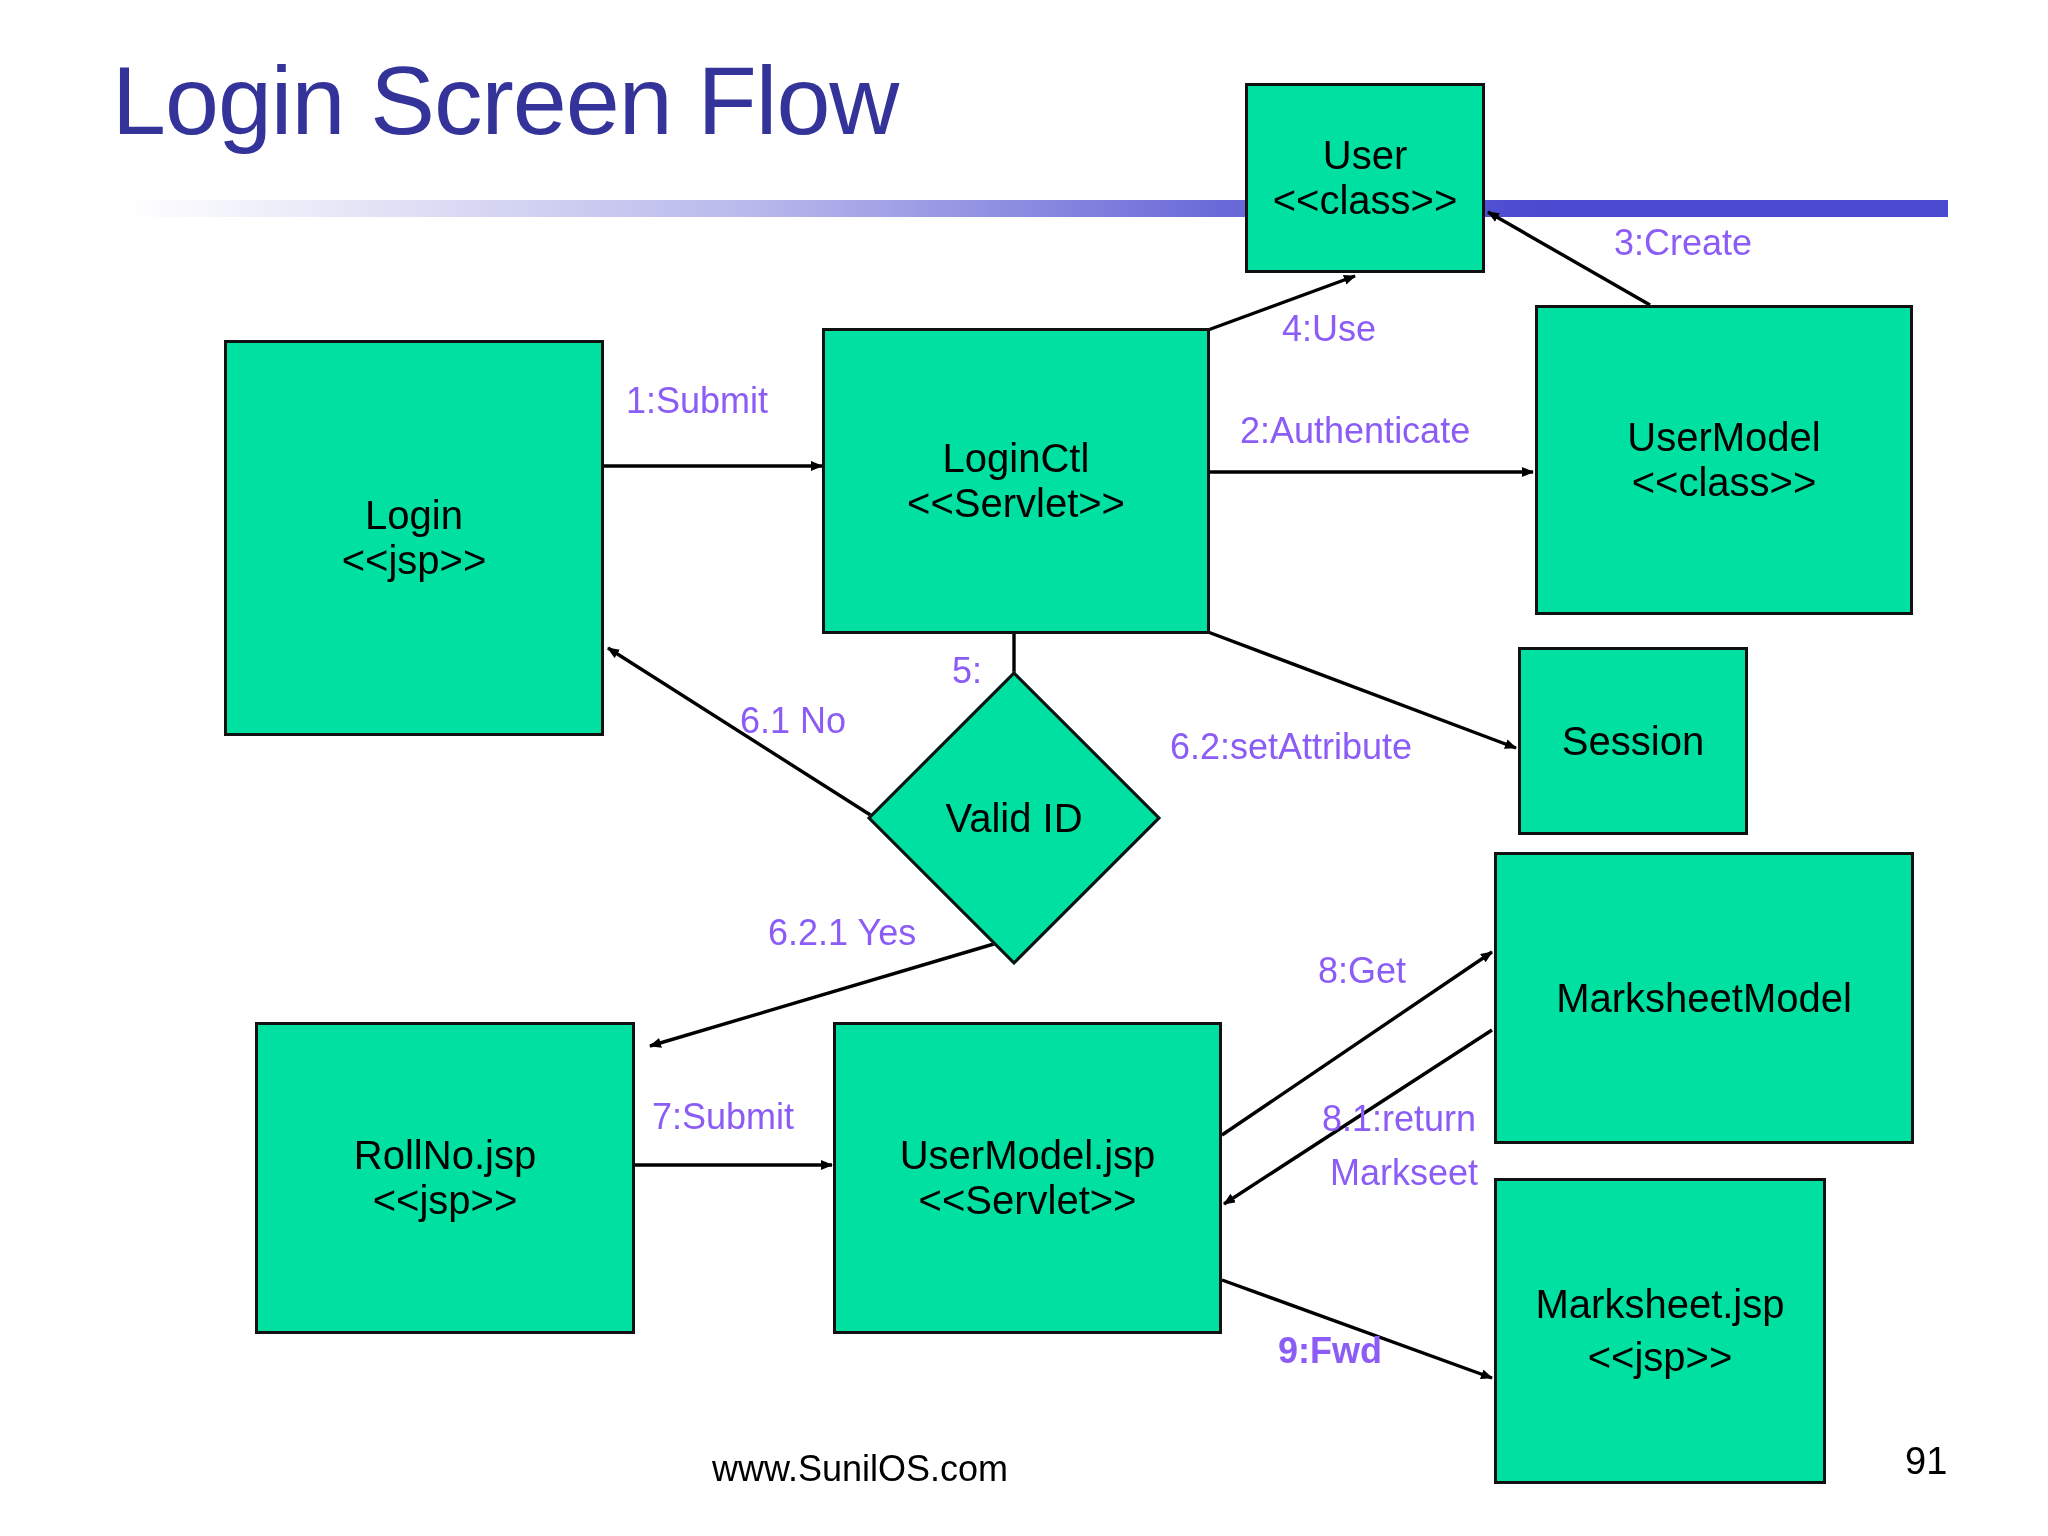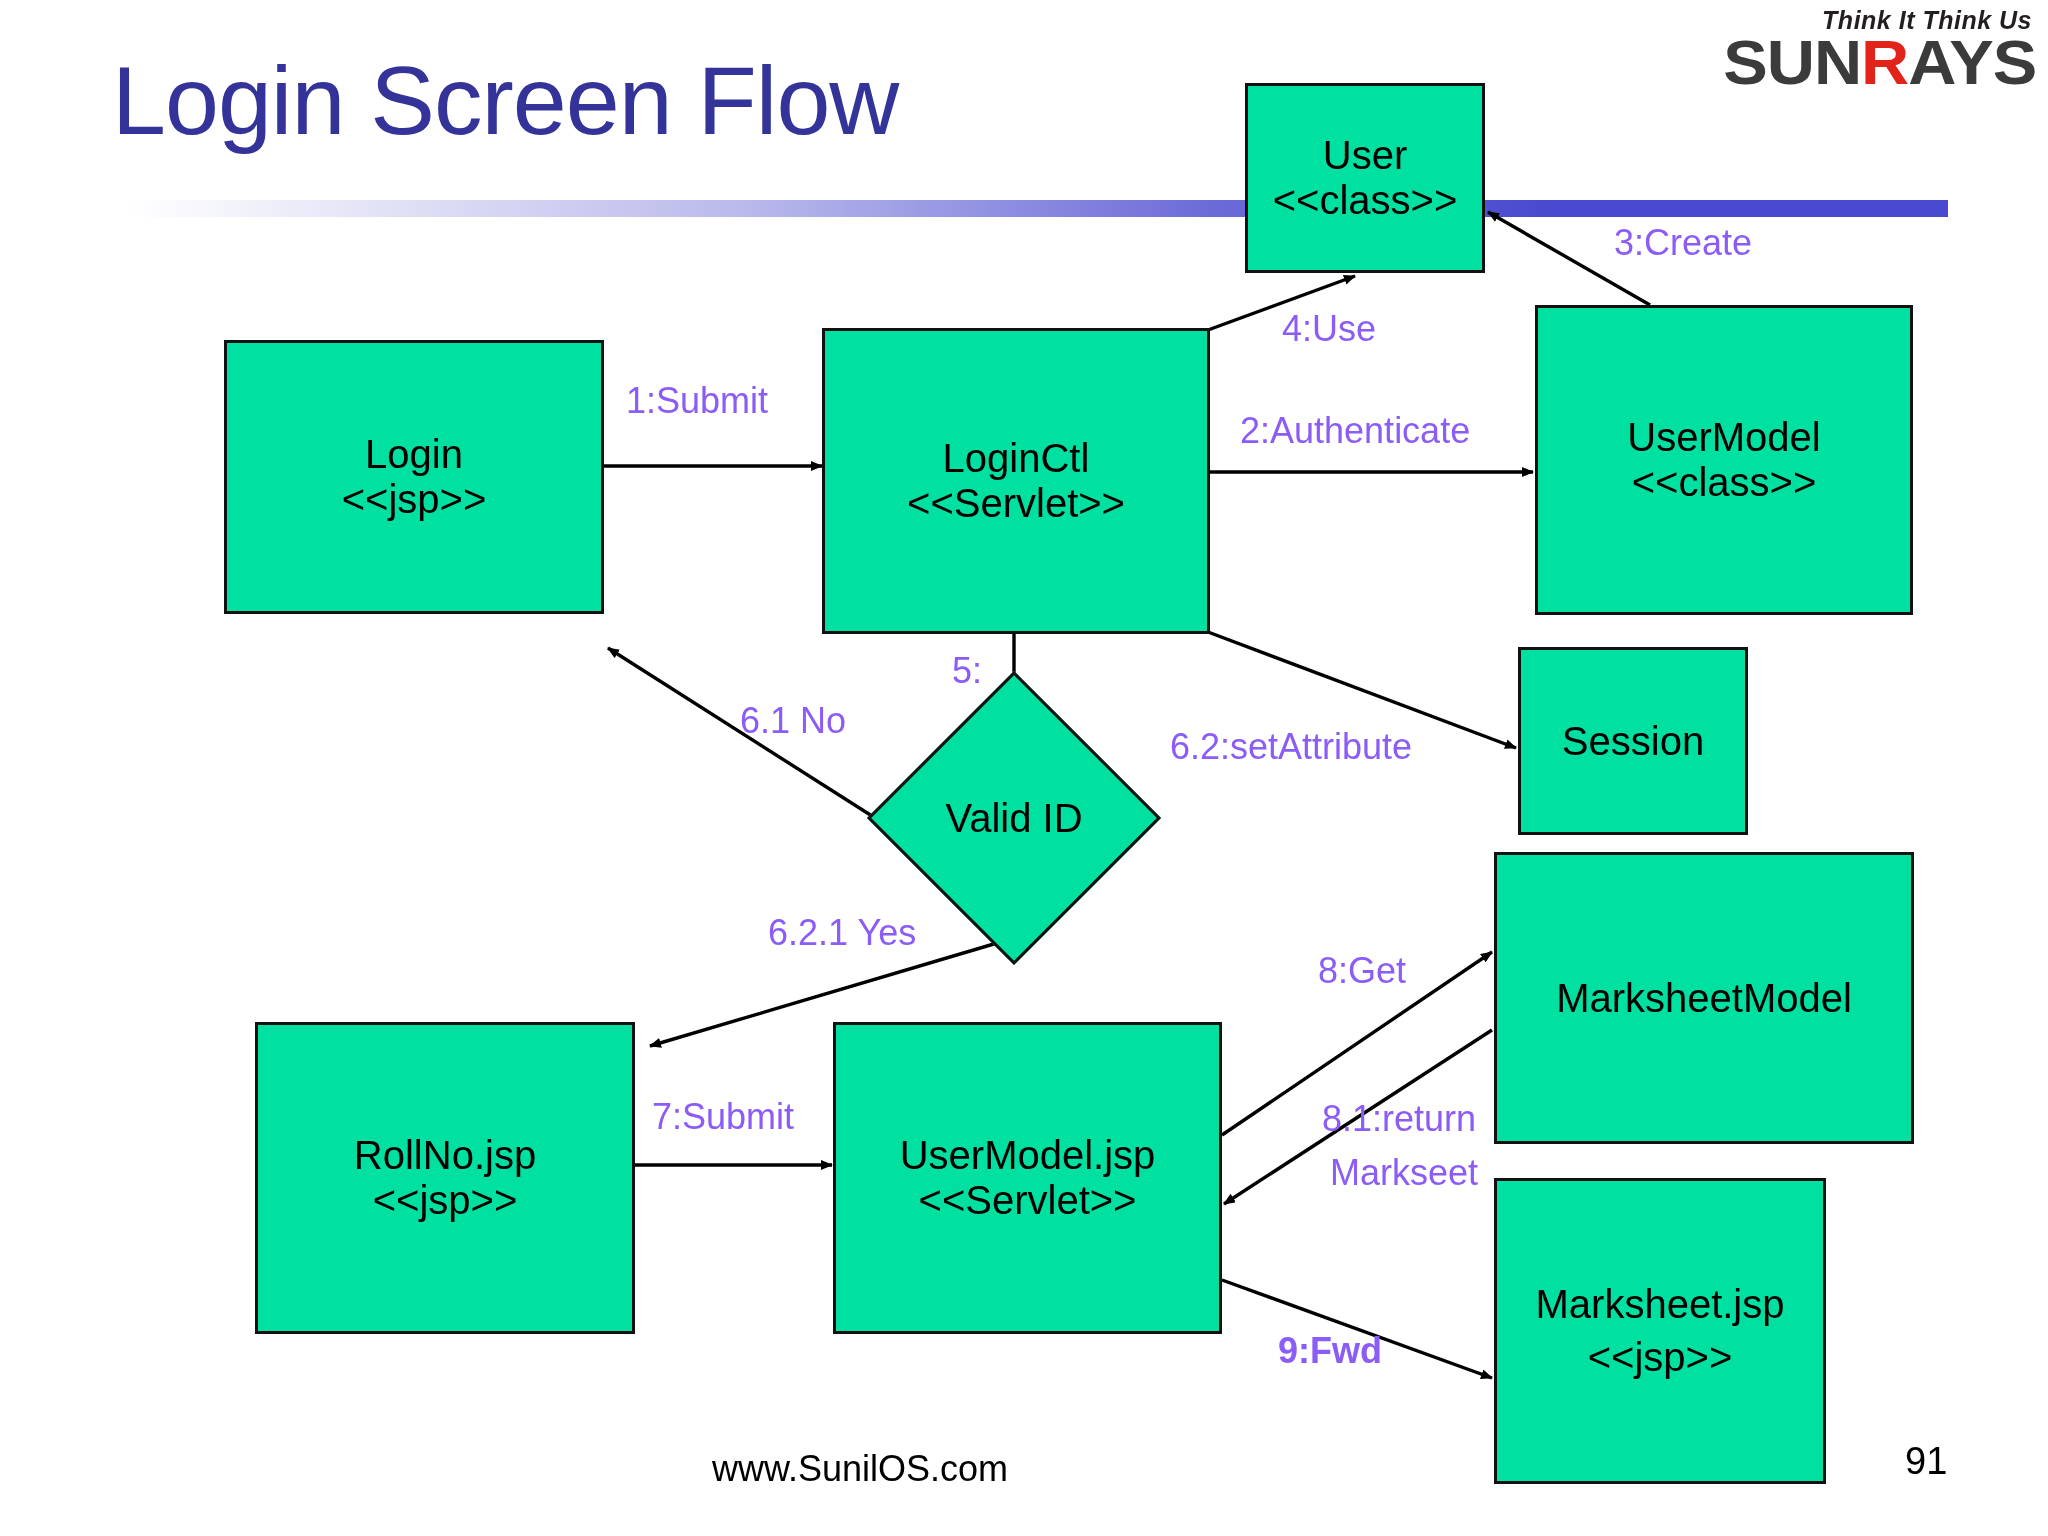--- a/index.html
+++ b/index.html
@@ -92,24 +92,20 @@
   }
 </style>
 </head>
 <body>
 
 <div id="slide">
 
   <div id="title">Login Screen Flow</div>
   <div id="title-rule"></div>
 
-  <div id="logo">
-    <div id="logo-tag">Think It Think Us</div>
-    <div id="logo-word"><span>SUN</span><span class="red">R</span><span>AYS</span></div>
-  </div>
 
   <svg id="wires" viewBox="0 0 2048 1536">
     <defs>
       <marker id="ah" markerWidth="14" markerHeight="14" refX="11" refY="5" orient="auto" markerUnits="userSpaceOnUse">
         <path d="M0,0 L12,5 L0,10 z" fill="#000"></path>
       </marker>
     </defs>
     <g stroke="#000" stroke-width="3.4" fill="none" marker-end="url(#ah)">
 
       <line x1="603" y1="466" x2="822" y2="466"></line>
@@ -136,21 +132,21 @@
 
       <line x1="1222" y1="1280" x2="1492" y2="1378"></line>
     </g>
   </svg>
 
   <div class="node overflow" style="left:1245px;top:83px;width:240px;height:190px;">
     <span class="ln">User</span>
     <span class="ln ln2">&lt;&lt;class&gt;&gt;</span>
   </div>
 
-  <div class="node" style="left:224px;top:340px;width:380px;height:274px;">
+  <div class="node" style="left:224px;top:340px;width:380px;height:396px;">
     <span class="ln">Login</span>
     <span class="ln">&lt;&lt;jsp&gt;&gt;</span>
   </div>
 
   <div class="node" style="left:822px;top:328px;width:388px;height:306px;">
     <span class="ln">LoginCtl</span>
     <span class="ln">&lt;&lt;Servlet&gt;&gt;</span>
   </div>
 
   <div class="node" style="left:1535px;top:305px;width:378px;height:310px;">

